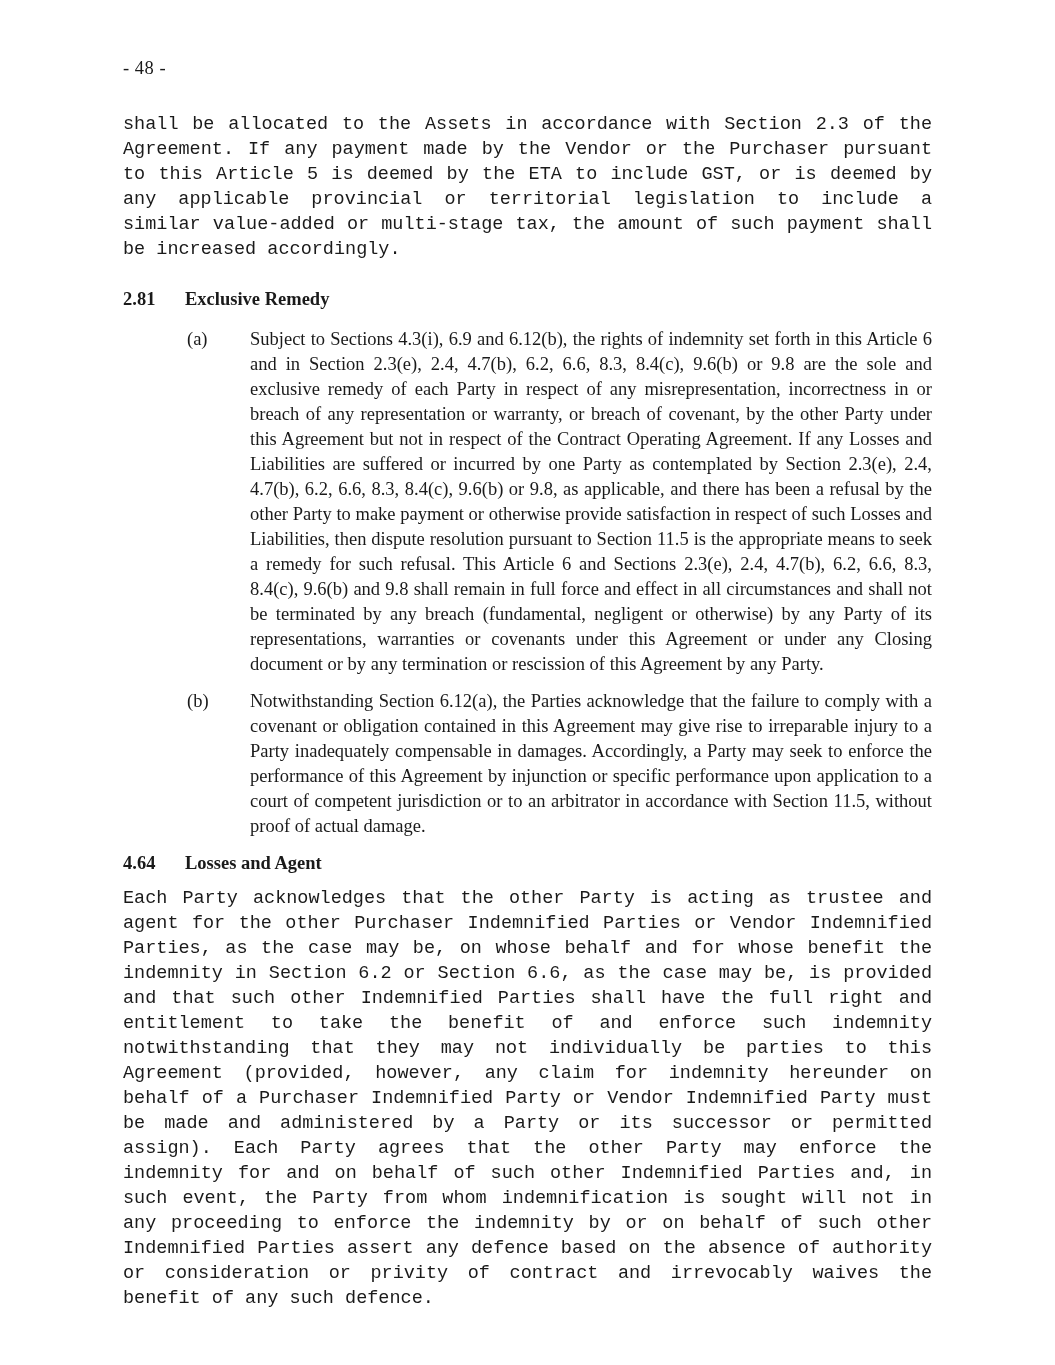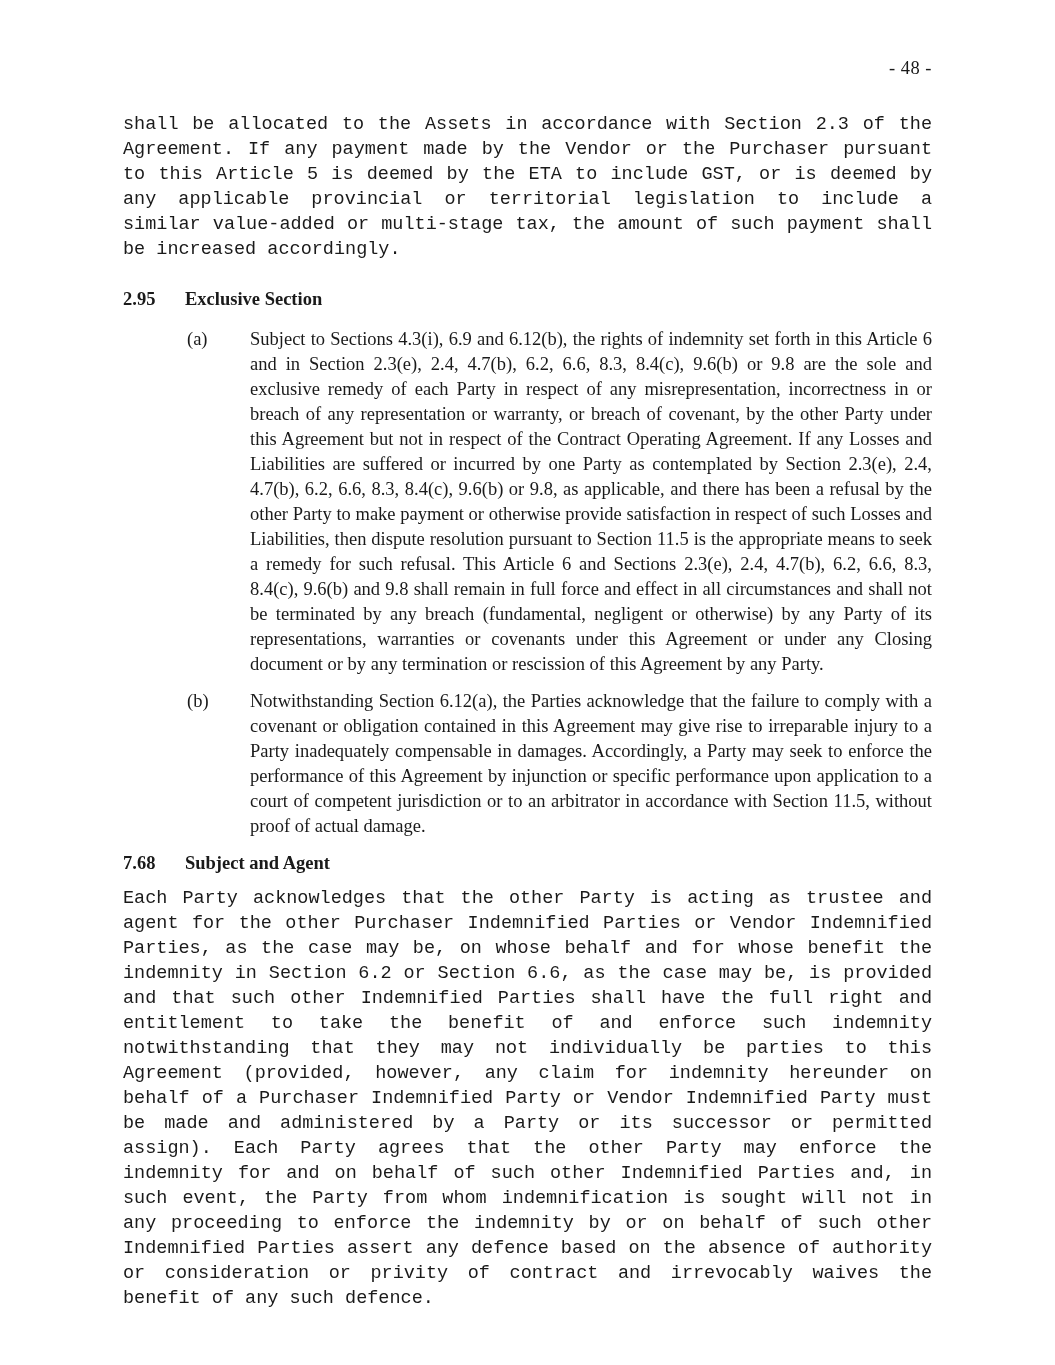--- a/index.html
+++ b/index.html
@@ -15,21 +15,21 @@
     background: #ffffff;
     padding: 56px 123px 0 123px;
     font-family: "Liberation Serif", "DejaVu Serif", serif;
     font-size: 18.5px;
     line-height: 25px;
     color: #1a1a1a;
     overflow: hidden;
   }
   p { margin: 0; }
   .page-number {
-    text-align: right;
+    text-align: left;
     letter-spacing: 0.5px;
   }
   .body-para {
     text-align: justify;
     font-family: Liberation Mono, monospace;
   }
   .intro-para { margin-top: 31px; }
   .final-para { margin-top: 10px; }
   .section-heading {
     font-weight: 700;
@@ -58,32 +58,32 @@
 </head>
 <body>
 
 <div class="page">
 
   <div class="page-number">- 48 -</div>
 
   <p class="body-para intro-para">shall be allocated to the Assets in accordance with Section 2.3 of the Agreement. If any payment made by the Vendor or the Purchaser pursuant to this Article 5 is deemed by the ETA to include GST, or is deemed by any applicable provincial or territorial legislation to include a similar value-added or multi-stage tax, the amount of such payment shall be increased accordingly.</p>
 
   <div class="section-heading">
-    <span class="sec-num">2.95</span><span class="sec-title">Exclusive Section</span>
+    <span class="sec-num">2.81</span><span class="sec-title">Exclusive Remedy</span>
   </div>
 
   <div class="clause clause-a">
     <span class="clause-label">(a)</span>
     <p class="clause-text">Subject to Sections 4.3(i), 6.9 and 6.12(b), the rights of indemnity set forth in this Article 6 and in Section 2.3(e), 2.4, 4.7(b), 6.2, 6.6, 8.3, 8.4(c), 9.6(b) or 9.8 are the sole and exclusive remedy of each Party in respect of any misrepresentation, incorrectness in or breach of any representation or warranty, or breach of covenant, by the other Party under this Agreement but not in respect of the Contract Operating Agreement. If any Losses and Liabilities are suffered or incurred by one Party as contemplated by Section 2.3(e), 2.4, 4.7(b), 6.2, 6.6, 8.3, 8.4(c), 9.6(b) or 9.8, as applicable, and there has been a refusal by the other Party to make payment or otherwise provide satisfaction in respect of such Losses and Liabilities, then dispute resolution pursuant to Section 11.5 is the appropriate means to seek a remedy for such refusal. This Article 6 and Sections 2.3(e), 2.4, 4.7(b), 6.2, 6.6, 8.3, 8.4(c), 9.6(b) and 9.8 shall remain in full force and effect in all circumstances and shall not be terminated by any breach (fundamental, negligent or otherwise) by any Party of its representations, warranties or covenants under this Agreement or under any Closing document or by any termination or rescission of this Agreement by any Party.</p>
   </div>
 
   <div class="clause clause-b">
     <span class="clause-label">(b)</span>
     <p class="clause-text">Notwithstanding Section 6.12(a), the Parties acknowledge that the failure to comply with a covenant or obligation contained in this Agreement may give rise to irreparable injury to a Party inadequately compensable in damages. Accordingly, a Party may seek to enforce the performance of this Agreement by injunction or specific performance upon application to a court of competent jurisdiction or to an arbitrator in accordance with Section 11.5, without proof of actual damage.</p>
   </div>
 
   <div class="section-heading tight">
-    <span class="sec-num">7.68</span><span class="sec-title">Subject and Agent</span>
+    <span class="sec-num">4.64</span><span class="sec-title">Losses and Agent</span>
   </div>
 
   <p class="body-para final-para">Each Party acknowledges that the other Party is acting as trustee and agent for the other Purchaser Indemnified Parties or Vendor Indemnified Parties, as the case may be, on whose behalf and for whose benefit the indemnity in Section 6.2 or Section 6.6, as the case may be, is provided and that such other Indemnified Parties shall have the full right and entitlement to take the benefit of and enforce such indemnity notwithstanding that they may not individually be parties to this Agreement (provided, however, any claim for indemnity hereunder on behalf of a Purchaser Indemnified Party or Vendor Indemnified Party must be made and administered by a Party or its successor or permitted assign). Each Party agrees that the other Party may enforce the indemnity for and on behalf of such other Indemnified Parties and, in such event, the Party from whom indemnification is sought will not in any proceeding to enforce the indemnity by or on behalf of such other Indemnified Parties assert any defence based on the absence of authority or consideration or privity of contract and irrevocably waives the benefit of any such defence.</p>
 
 </div>
 
 </body></html>

